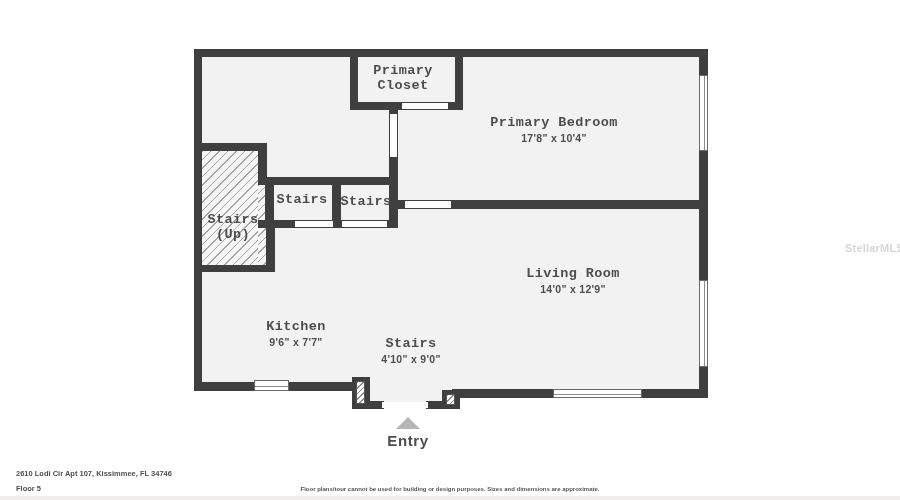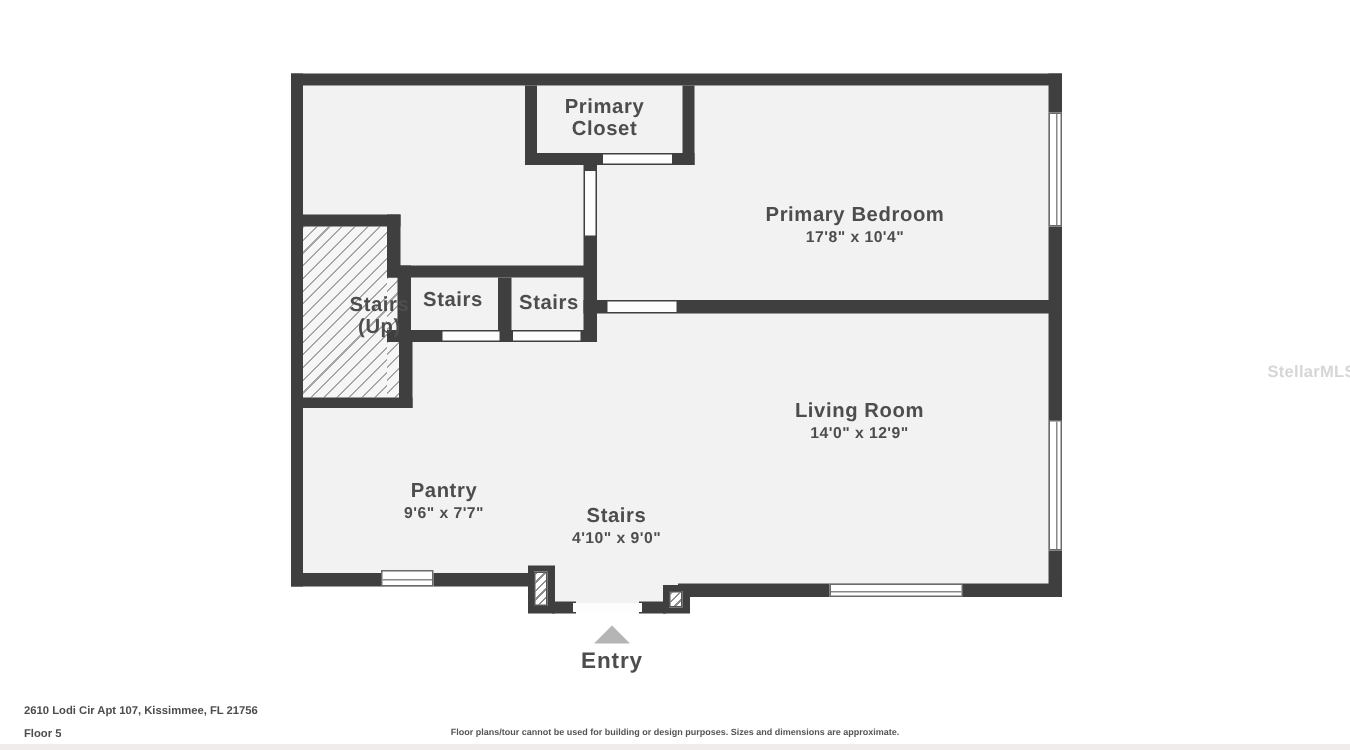--- a/index.html
+++ b/index.html
@@ -20,21 +20,21 @@
   .win-v::after{content:"";position:absolute;left:50%;top:0;bottom:0;width:1px;background:#8a8a8a;}
   .win-h::after{content:"";position:absolute;top:50%;left:0;right:0;height:1px;background:#8a8a8a;}
   .jamb{
     position:absolute;background:#ffffff;border:1px solid #555;box-sizing:border-box;
     background-image:repeating-linear-gradient(135deg,#8d8d8d 0,#8d8d8d 1px,transparent 1px,transparent 4px);
   }
   .room-label{
     position:absolute;transform:translateX(-50%);text-align:center;
     color:var(--text,#4d4d4d);font-weight:bold;line-height:1.08;
   }
-  .rname{font-size:13.5px;letter-spacing:.4px;white-space:nowrap;}
+  .rname{font-size:13.5px;letter-spacing:.4px;white-space:nowrap;font-family:Liberation Mono, monospace;}
   .rname.wrap{white-space:normal;line-height:14.5px;}
   .rdims{font-size:10.5px;letter-spacing:.3px;margin-top:2px;white-space:nowrap;}
   .entry-arrow{
     position:absolute;width:0;height:0;
     border-left:12px solid transparent;border-right:12px solid transparent;
     border-bottom:12px solid var(--arrow,#b5b5b5);
   }
   .entry-label{
     position:absolute;transform:translateX(-50%);color:var(--text,#4d4d4d);
     font-size:15px;font-weight:bold;letter-spacing:.6px;
@@ -99,49 +99,49 @@
   <div class="door-h" style="left:382px;top:402px;width:46px;height:6px;"></div>
 
   <div class="win win-v" style="left:699px;top:75px;width:9px;height:76px;"></div>
   <div class="win win-v" style="left:699px;top:280px;width:9px;height:87px;"></div>
   <div class="win win-h" style="left:254px;top:380px;width:35px;height:11px;"></div>
   <div class="win win-h" style="left:553px;top:389px;width:89px;height:9px;"></div>
 
   <div class="room-label" style="left:403px;top:64px;width:90px;">
     <div class="rname wrap">Primary Closet</div>
   </div>
-  <div class="room-label" style="left:570px;top:116px;margin-top:20px;">
+  <div class="room-label" style="left:554px;top:116px;">
     <div class="rname">Primary Bedroom</div>
     <div class="rdims">17'8" x 10'4"</div>
   </div>
   <div class="room-label" style="left:302px;top:193px;">
     <div class="rname">Stairs</div>
   </div>
   <div class="room-label" style="left:366px;top:195px;">
     <div class="rname">Stairs</div>
   </div>
-  <div class="room-label" style="left:233px;top:196px;width:52px;margin-left:20px;">
+  <div class="room-label" style="left:233px;top:213px;width:52px;">
     <div class="rname wrap">Stairs (Up)</div>
   </div>
   <div class="room-label" style="left:296px;top:320px;">
-    <div class="rname">Pantry</div>
+    <div class="rname">Kitchen</div>
     <div class="rdims">9'6" x 7'7"</div>
   </div>
   <div class="room-label" style="left:411px;top:337px;">
     <div class="rname">Stairs</div>
     <div class="rdims">4'10" x 9'0"</div>
   </div>
   <div class="room-label" style="left:573px;top:267px;">
     <div class="rname">Living Room</div>
     <div class="rdims">14'0" x 12'9"</div>
   </div>
 
   <div class="entry-arrow" style="left:396px;top:417px;"></div>
   <div class="entry-label" style="left:408px;top:432px;">Entry</div>
 
   <div class="watermark" style="left:845px;top:242px;">StellarMLS</div>
 
-  <div class="footer-line addr">2610 Lodi Cir Apt 107, Kissimmee, FL 21756</div>
+  <div class="footer-line addr">2610 Lodi Cir Apt 107, Kissimmee, FL 34746</div>
   <div class="footer-line floor-no">Floor 5</div>
   <div class="footer-line disclaimer">Floor plans/tour cannot be used for building or design purposes. Sizes and dimensions are approximate.</div>
   <div class="bottom-strip"></div>
 
 </div>
 
 </body></html>

